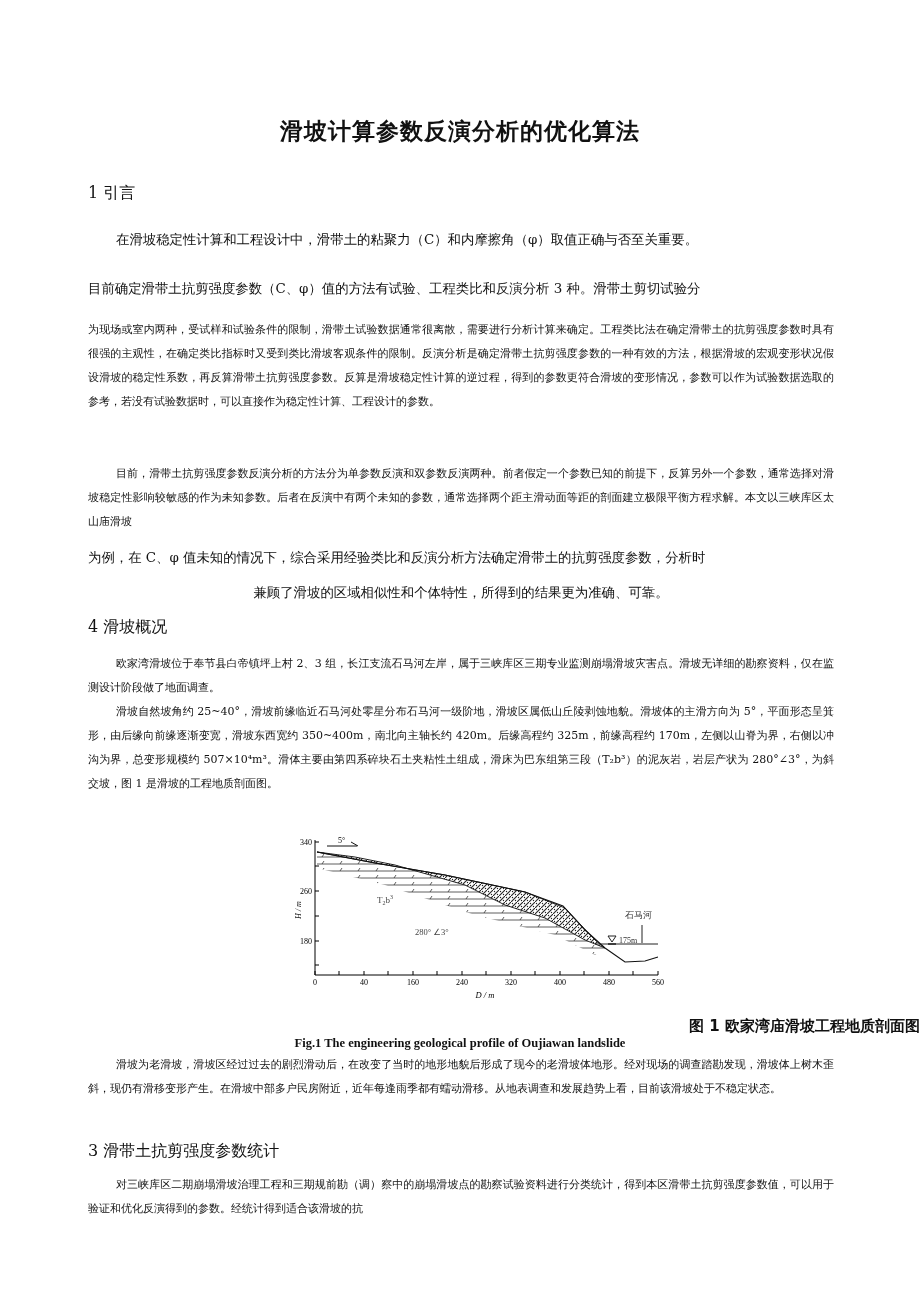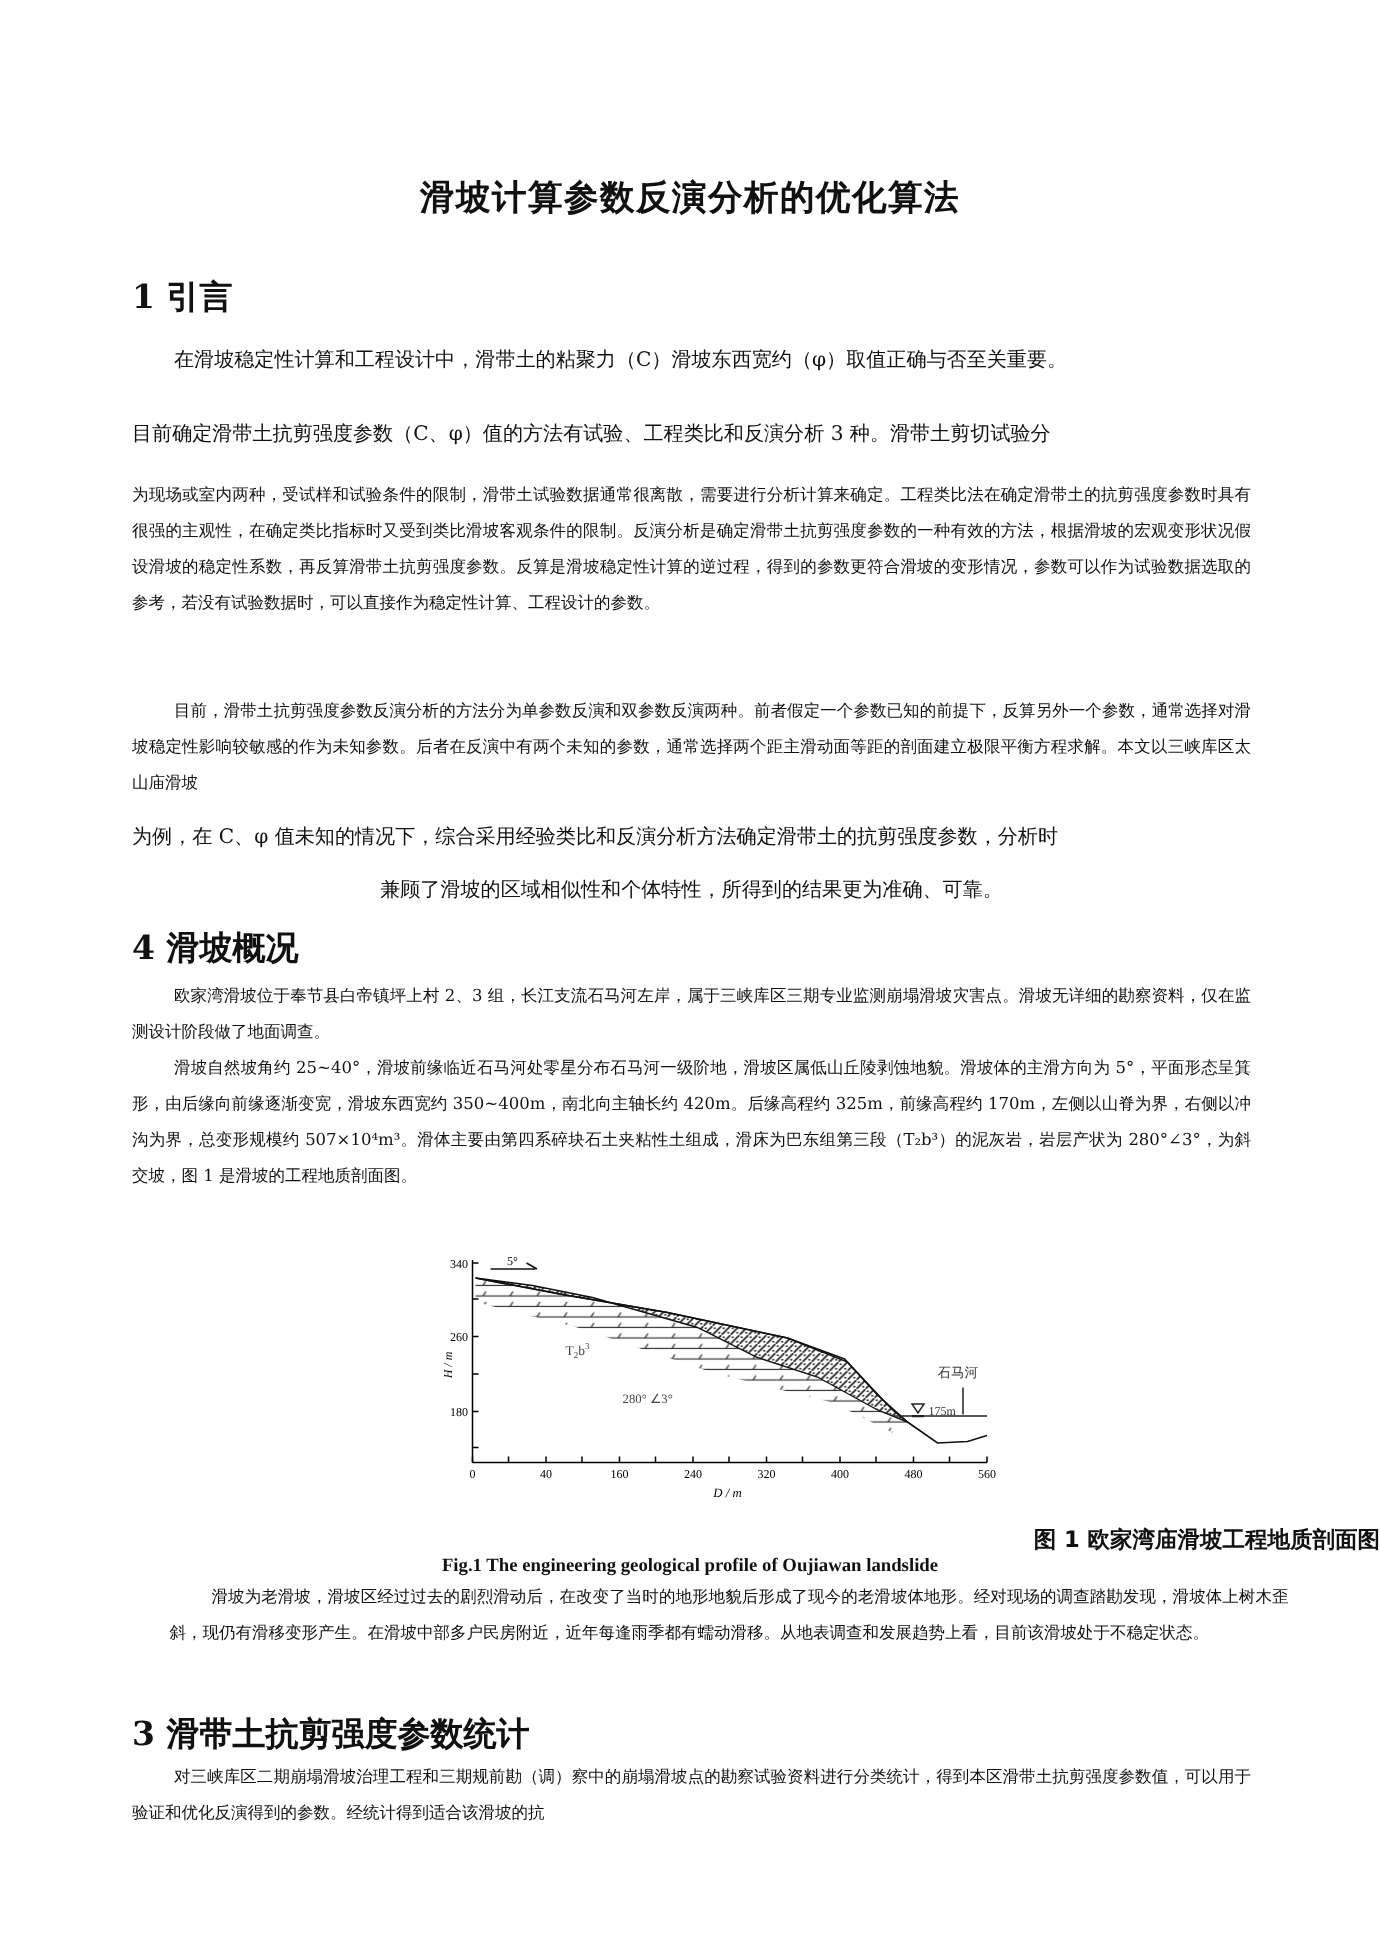--- a/index.html
+++ b/index.html
@@ -2,40 +2,40 @@
 <html><head>
 <meta charset="utf-8">
 <style>
   html, body { margin:0; padding:0; background:#ffffff; }
   body { width:920px; height:1302px; position:relative; overflow:hidden;
          font-family:"DejaVu Serif","Liberation Serif",serif; color:#111; }
   .page { position:absolute; left:0; top:0; width:920px; height:1136px; }
   .title { position:absolute; left:0; width:920px; top:116px; text-align:center;
            font-family:"DejaVu Sans","Liberation Sans",sans-serif; font-weight:bold;
            font-size:23px; letter-spacing:1px; }
-  .h2 { position:absolute; left:88px; font-size:22px; font-weight:bold; }
+  .h2 { position:absolute; left:88px; font-size:16px; font-weight:normal; }
   .p { position:absolute; left:88px; width:746px; font-size:11px; line-height:24px;
        text-align:justify; text-align-last:left; }
   .indent { text-indent:28px; }
   .line { position:absolute; left:88px; width:746px; font-size:13.4px; white-space:nowrap; }
   .cap1 { position:absolute; left:0; width:920px; top:1017px; text-align:right;
           font-family:"DejaVu Sans","Liberation Sans",sans-serif; font-weight:bold; font-size:15px; }
   .cap2 { position:absolute; left:0; width:920px; top:1036px; text-align:center;
           font-family:"Liberation Serif","DejaVu Serif",serif; font-weight:bold; font-size:12.5px; }
   .figure { position:absolute; left:295px; top:830px; width:375px; height:175px; }
 </style>
 </head>
 <body>
 
 <div class="page">
 
   <div class="title">滑坡计算参数反演分析的优化算法</div>
 
   <div class="h2" style="top:183px;">1  引言</div>
-  <div class="line" style="top:231px; text-indent:28px;">在滑坡稳定性计算和工程设计中，滑带土的粘聚力（C）滑坡东西宽约（φ）取值正确与否至关重要。</div>
+  <div class="line" style="top:231px; text-indent:28px;">在滑坡稳定性计算和工程设计中，滑带土的粘聚力（C）和内摩擦角（φ）取值正确与否至关重要。</div>
   <div class="line" style="top:280px;">目前确定滑带土抗剪强度参数（C、φ）值的方法有试验、工程类比和反演分析 3 种。滑带土剪切试验分</div>
   <div class="p" style="top:318px;">为现场或室内两种，受试样和试验条件的限制，滑带土试验数据通常很离散，需要进行分析计算来确定。工程类比法在确定滑带土的抗剪强度参数时具有很强的主观性，在确定类比指标时又受到类比滑坡客观条件的限制。反演分析是确定滑带土抗剪强度参数的一种有效的方法，根据滑坡的宏观变形状况假设滑坡的稳定性系数，再反算滑带土抗剪强度参数。反算是滑坡稳定性计算的逆过程，得到的参数更符合滑坡的变形情况，参数可以作为试验数据选取的参考，若没有试验数据时，可以直接作为稳定性计算、工程设计的参数。</div>
   <div class="p indent" style="top:462px;">目前，滑带土抗剪强度参数反演分析的方法分为单参数反演和双参数反演两种。前者假定一个参数已知的前提下，反算另外一个参数，通常选择对滑坡稳定性影响较敏感的作为未知参数。后者在反演中有两个未知的参数，通常选择两个距主滑动面等距的剖面建立极限平衡方程求解。本文以三峡库区太山庙滑坡</div>
   <div class="line" style="top:549px;">为例，在 C、φ 值未知的情况下，综合采用经验类比和反演分析方法确定滑带土的抗剪强度参数，分析时</div>
   <div class="line" style="top:584px;text-align:center;">兼顾了滑坡的区域相似性和个体特性，所得到的结果更为准确、可靠。</div>
 
   <div class="h2" style="top:617px;">4  滑坡概况</div>
   <div class="p indent" style="top:652px;">欧家湾滑坡位于奉节县白帝镇坪上村 2、3 组，长江支流石马河左岸，属于三峡库区三期专业监测崩塌滑坡灾害点。滑坡无详细的勘察资料，仅在监测设计阶段做了地面调查。</div>
   <div class="p indent" style="top:700px;">滑坡自然坡角约 25~40°，滑坡前缘临近石马河处零星分布石马河一级阶地，滑坡区属低山丘陵剥蚀地貌。滑坡体的主滑方向为 5°，平面形态呈箕形，由后缘向前缘逐渐变宽，滑坡东西宽约 350~400m，南北向主轴长约 420m。后缘高程约 325m，前缘高程约 170m，左侧以山脊为界，右侧以冲沟为界，总变形规模约 507×10⁴m³。滑体主要由第四系碎块石土夹粘性土组成，滑床为巴东组第三段（T₂b³）的泥灰岩，岩层产状为 280°∠3°，为斜交坡，图 1 是滑坡的工程地质剖面图。</div>
 
@@ -114,18 +114,18 @@
       <text x="82" y="73" font-size="9" fill="#444" font-family="Liberation Serif, serif">T<tspan font-size="6" dy="2">2</tspan><tspan dy="-2">b</tspan><tspan font-size="6" dy="-4">3</tspan></text>
       <text x="120" y="105" font-size="8.5" fill="#444" font-family="Liberation Serif, serif">280°  ∠3°</text>
       <text x="330" y="88" font-size="9" fill="#333" font-family="DejaVu Sans, sans-serif">石马河</text>
       <text x="324" y="113" font-size="8" fill="#333" font-family="Liberation Serif, serif">175m</text>
     </svg>
   </div>
 
   <div class="cap1">图 1  欧家湾庙滑坡工程地质剖面图</div>
   <div class="cap2">Fig.1 The engineering geological profile of Oujiawan landslide</div>
 
-  <div class="p indent" style="top:1053px;margin-left:25px;">滑坡为老滑坡，滑坡区经过过去的剧烈滑动后，在改变了当时的地形地貌后形成了现今的老滑坡体地形。经对现场的调查踏勘发现，滑坡体上树木歪斜，现仍有滑移变形产生。在滑坡中部多户民房附近，近年每逢雨季都有蠕动滑移。从地表调查和发展趋势上看，目前该滑坡处于不稳定状态。</div>
+  <div class="p indent" style="top:1053px;">滑坡为老滑坡，滑坡区经过过去的剧烈滑动后，在改变了当时的地形地貌后形成了现今的老滑坡体地形。经对现场的调查踏勘发现，滑坡体上树木歪斜，现仍有滑移变形产生。在滑坡中部多户民房附近，近年每逢雨季都有蠕动滑移。从地表调查和发展趋势上看，目前该滑坡处于不稳定状态。</div>
 
   <div class="h2" style="top:1141px;">3  滑带土抗剪强度参数统计</div>
   <div class="p indent" style="top:1173px;">对三峡库区二期崩塌滑坡治理工程和三期规前勘（调）察中的崩塌滑坡点的勘察试验资料进行分类统计，得到本区滑带土抗剪强度参数值，可以用于验证和优化反演得到的参数。经统计得到适合该滑坡的抗</div>
 
 </div>
 
 </body></html>

